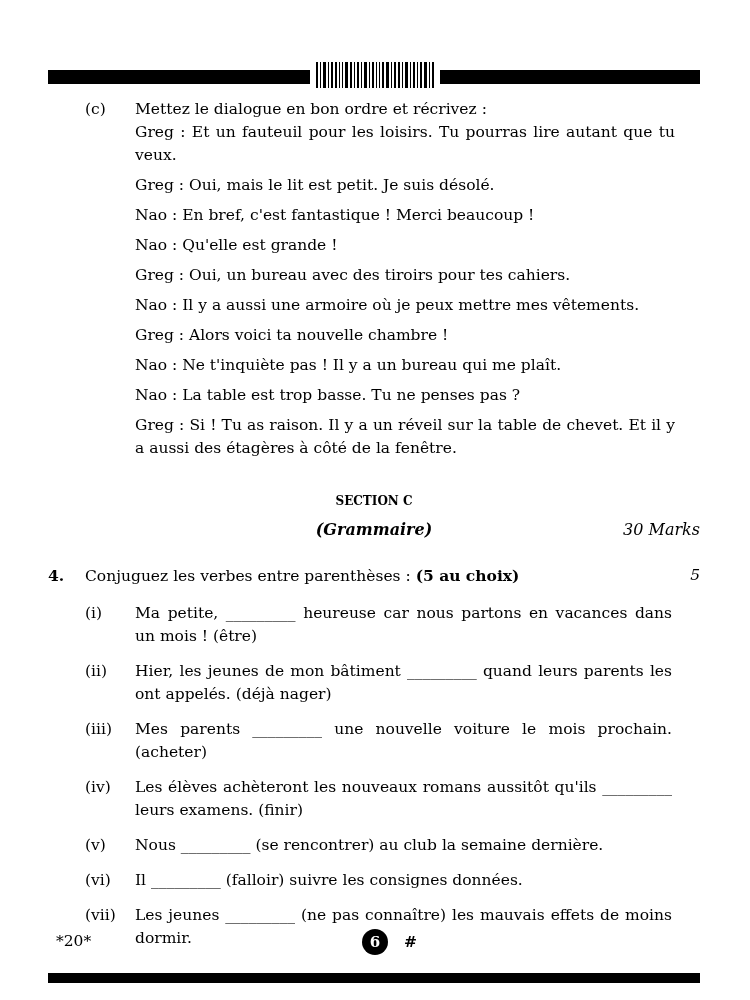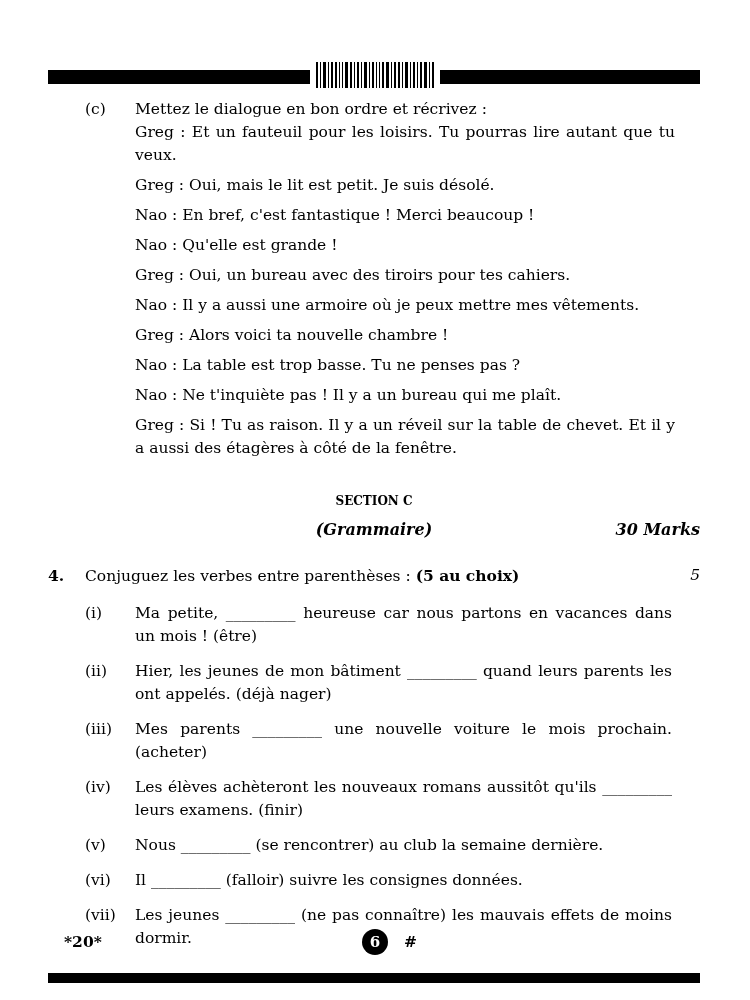--- a/index.html
+++ b/index.html
@@ -82,21 +82,21 @@
   }
   .sec-sub {
     font-weight: bold;
     font-size: 16px;
     font-style: italic;
   }
   .sec-marks {
     position: absolute;
     right: 0;
     top: 0;
-    font-weight: bold;
+    font-weight: normal;
     font-style: italic;
     font-size: 16px;
   }
   .q4 {
     margin-top: 22px;
   }
   .q4-head {
     position: relative;
     display: flex;
     line-height: 23px;
@@ -132,23 +132,23 @@
   }
   .item-text {
     flex: 1;
     margin-right: 28px;
     line-height: 23px;
     text-align: justify;
   }
   
   .footer-left {
     position: absolute;
-    left: 64px;
+    left: 56px;
     top: 932px;
-    font-weight: bold;
+    font-weight: normal;
   }
   .page-circle {
     position: absolute;
     left: 50%;
     transform: translateX(-50%);
     top: 929px;
     width: 26px;
     height: 26px;
     border-radius: 50%;
     background: #000;
@@ -225,22 +225,22 @@
       <div class="qc-label">(c)</div>
       <div class="qc-body">
         <p class="prompt">Mettez le dialogue en bon ordre et récrivez :</p>
         <p class="dialogue">Greg : Et un fauteuil pour les loisirs. Tu pourras lire autant que tu veux.</p>
         <p class="dialogue">Greg : Oui, mais le lit est petit. Je suis désolé.</p>
         <p class="dialogue">Nao : En bref, c'est fantastique ! Merci beaucoup !</p>
         <p class="dialogue">Nao : Qu'elle est grande !</p>
         <p class="dialogue">Greg : Oui, un bureau avec des tiroirs pour tes cahiers.</p>
         <p class="dialogue">Nao : Il y a aussi une armoire où je peux mettre mes vêtements.</p>
         <p class="dialogue">Greg : Alors voici ta nouvelle chambre !</p>
+        <p class="dialogue">Nao : Ne t'inquiète pas ! Il y a un bureau qui me plaît.</p>
         <p class="dialogue">Nao : La table est trop basse. Tu ne penses pas ?</p>
-        <p class="dialogue">Nao : Ne t'inquiète pas ! Il y a un bureau qui me plaît.</p>
         <p class="dialogue">Greg : Si ! Tu as raison. Il y a un réveil sur la table de chevet. Et il y a aussi des étagères à côté de la fenêtre.</p>
       </div>
     </div>
 
     <div class="section-head">
       <div class="sec-title">SECTION C</div>
       <div class="sec-sub-row">
         <span class="sec-sub">(Grammaire)</span>
         <span class="sec-marks">30 Marks</span>
       </div>

